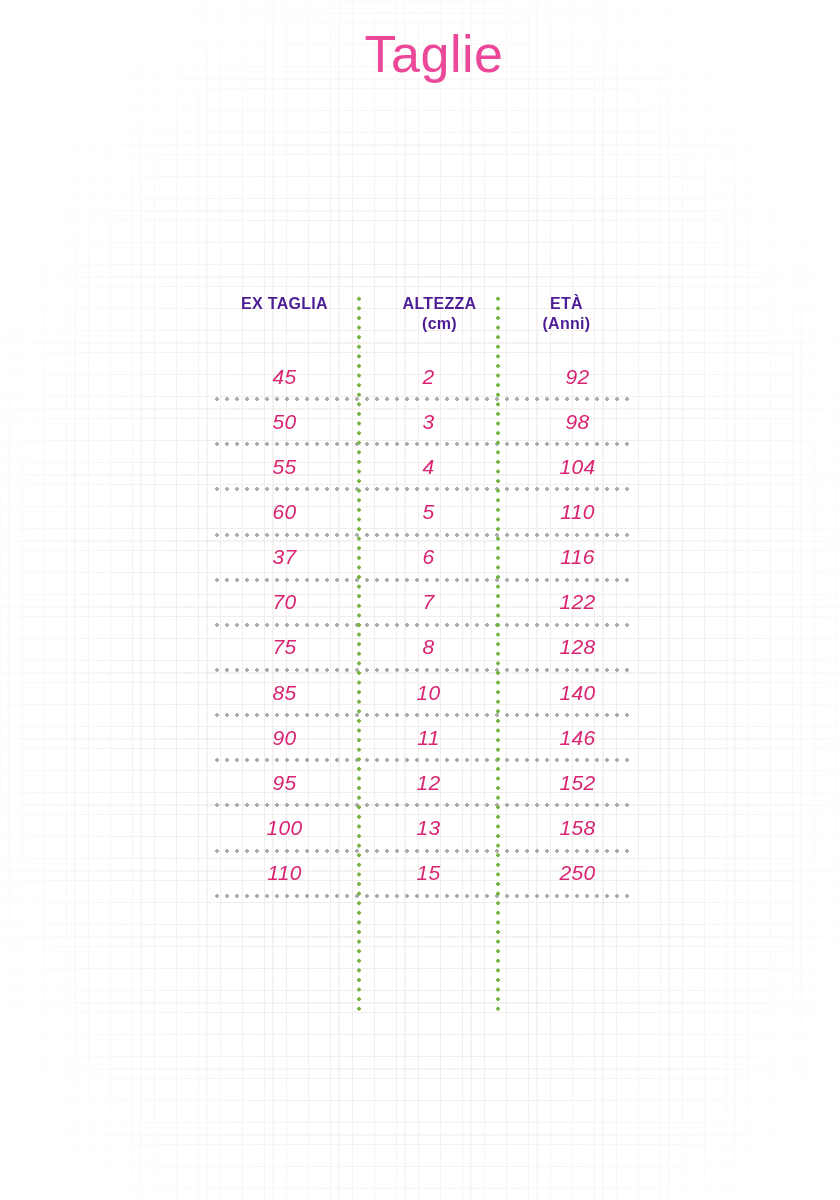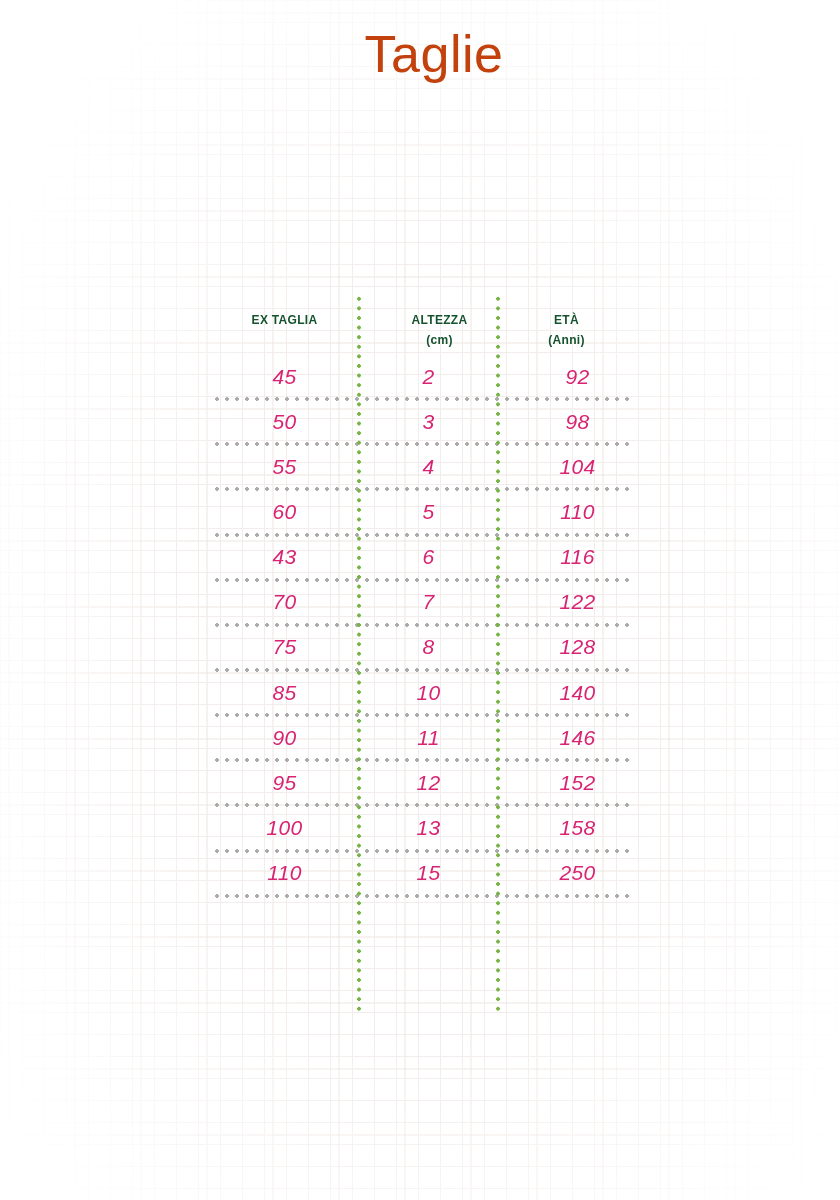--- a/index.html
+++ b/index.html
@@ -35,43 +35,42 @@
   }
   .title {
     position: absolute;
     top: 26px;
     left: 28px;
     right: 0;
     text-align: center;
     font-size: 52px;
     font-weight: 400;
     letter-spacing: 0.5px;
-    color: #c2410c;
+    color: #ec4899;
     line-height: 1.1;
   }
   
   .size-table {
     position: absolute;
     left: 210px;
     top: 294px;
     width: 425px;
   }
   .thead {
     display: grid;
     grid-template-columns: 149px 139px 137px;
     height: 60px;
   }
   .th {
     text-align: center;
-    color: #14532d;
-    font-size: 12px;
+    color: #4c1d95;
+    font-size: 16px;
     font-weight: 700;
     letter-spacing: 0.3px;
     line-height: 20px;
-    margin-top: 16px;
   }
   .th.col3 { padding-left: 22px; }
   .tbody { position: relative; }
   .trow {
     position: relative;
     height: 45.15px;
     display: grid;
     grid-template-columns: 149px 139px 137px;
     align-items: center;
   }
@@ -152,21 +151,21 @@
         <div class="td col1">55</div>
         <div class="td col2">4</div>
         <div class="td col3">104</div>
       </div>
       <div class="trow">
         <div class="td col1">60</div>
         <div class="td col2">5</div>
         <div class="td col3">110</div>
       </div>
       <div class="trow">
-        <div class="td col1">43</div>
+        <div class="td col1">37</div>
         <div class="td col2">6</div>
         <div class="td col3">116</div>
       </div>
       <div class="trow">
         <div class="td col1">70</div>
         <div class="td col2">7</div>
         <div class="td col3">122</div>
       </div>
       <div class="trow">
         <div class="td col1">75</div>

